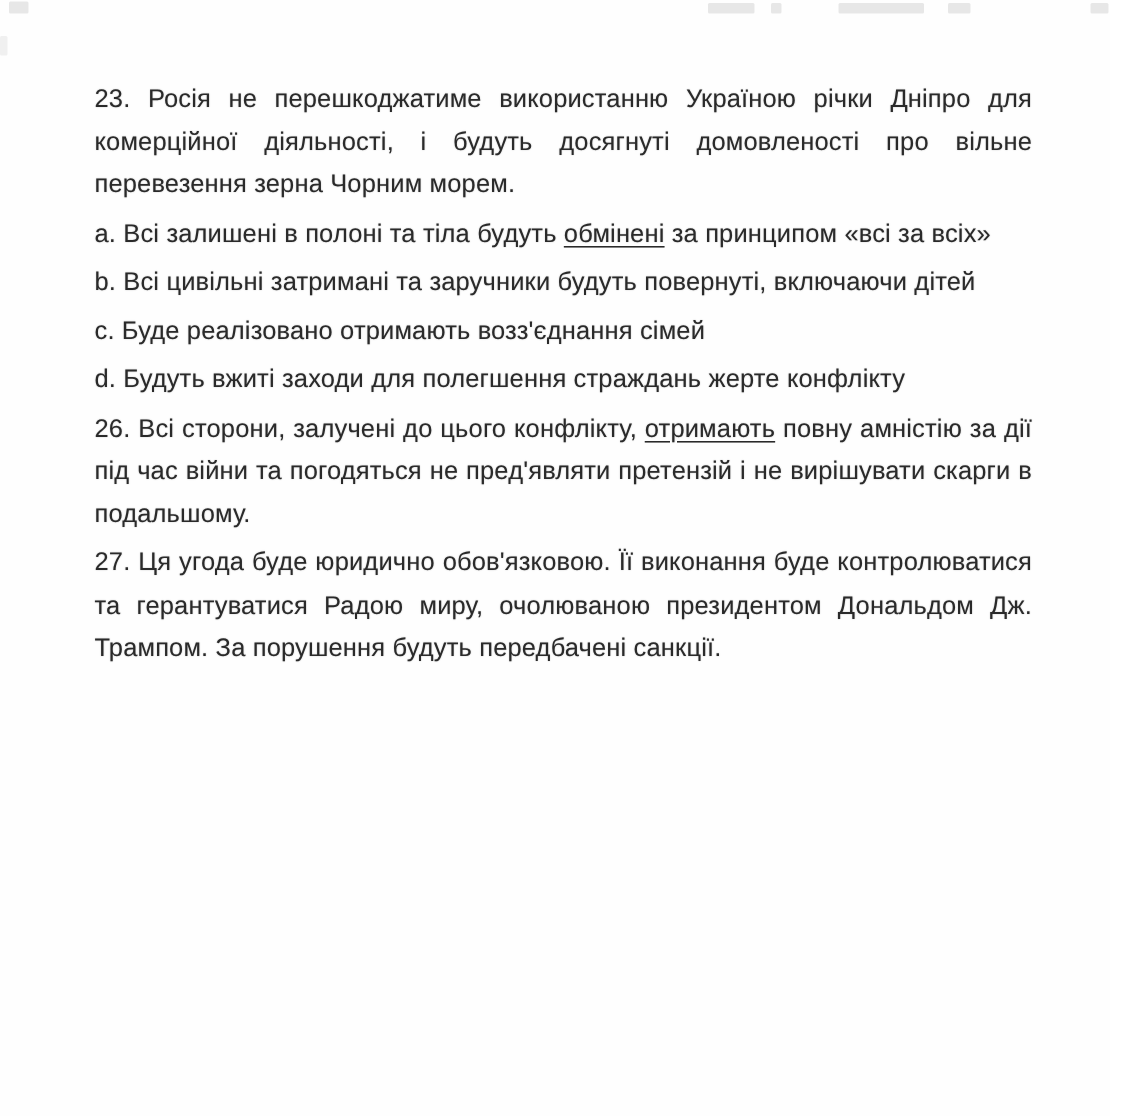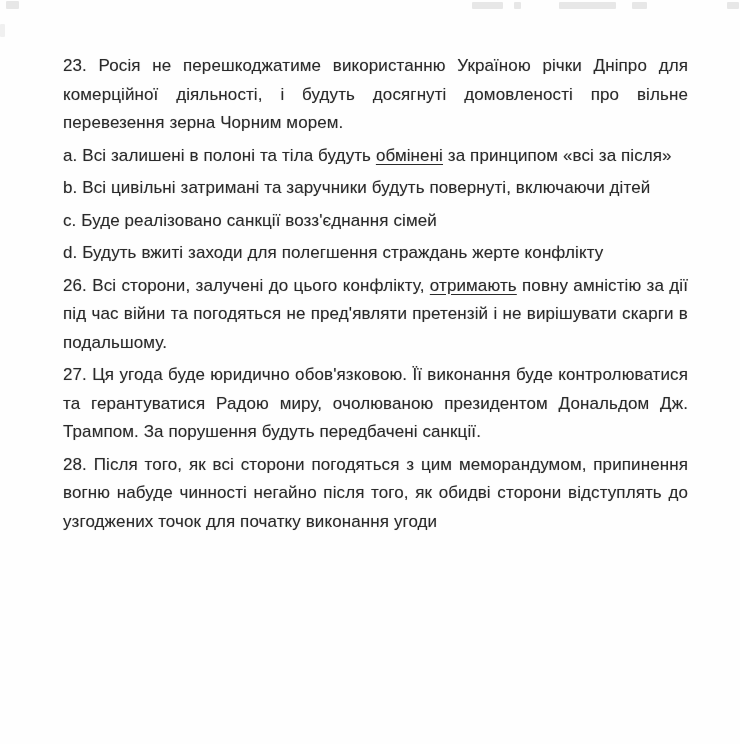--- a/index.html
+++ b/index.html
@@ -70,29 +70,28 @@
     <span class="artifact a-r3"></span>
     <span class="artifact a-r4"></span>
     <span class="artifact a-r5"></span>
   </div>
 
   <div class="content">
 
     <p class="para"><span>23. Росія не перешкоджатиме використанню Україною річки Дніпро для комерційної діяльності, і будуть досягнуті домовленості про вільне перевезення зерна Чорним морем.</span></p>
 
 
-    <p class="para"><span>a. Всі залишені в полоні та тіла будуть </span><span class="spellcheck">обмінені</span><span> за принципом «всі за після»</span></p>
+    <p class="para"><span>a. Всі залишені в полоні та тіла будуть </span><span class="spellcheck">обмінені</span><span> за принципом «всі за всіх»</span></p>
 
     <p class="para"><span>b. Всі цивільні затримані та заручники будуть повернуті, включаючи дітей</span></p>
 
-    <p class="para"><span>c. Буде реалізовано санкції возз'єднання сімей</span></p>
+    <p class="para"><span>c. Буде реалізовано отримають возз'єднання сімей</span></p>
 
     <p class="para"><span>d. Будуть вжиті заходи для полегшення страждань жерте конфлікту</span></p>
 
 
     <p class="para"><span>26. Всі сторони, залучені до цього конфлікту, </span><span class="spellcheck">отримають</span><span> повну амністію за дії під час війни та погодяться не пред'являти претензій і не вирішувати скарги в подальшому.</span></p>
 
     <p class="para"><span>27. Ця угода буде юридично обов'язковою. Її виконання буде контролюватися та герантуватися Радою миру, очолюваною президентом Дональдом Дж. Трампом. За порушення будуть передбачені санкції.</span></p>
 
-    <p class="para"><span>28. Після того, як всі сторони погодяться з цим меморандумом, припинення вогню набуде чинності негайно після того, як обидві сторони відступлять до узгоджених точок для початку виконання угоди</span></p>
 
   </div>
 </div>
 
 </body></html>

